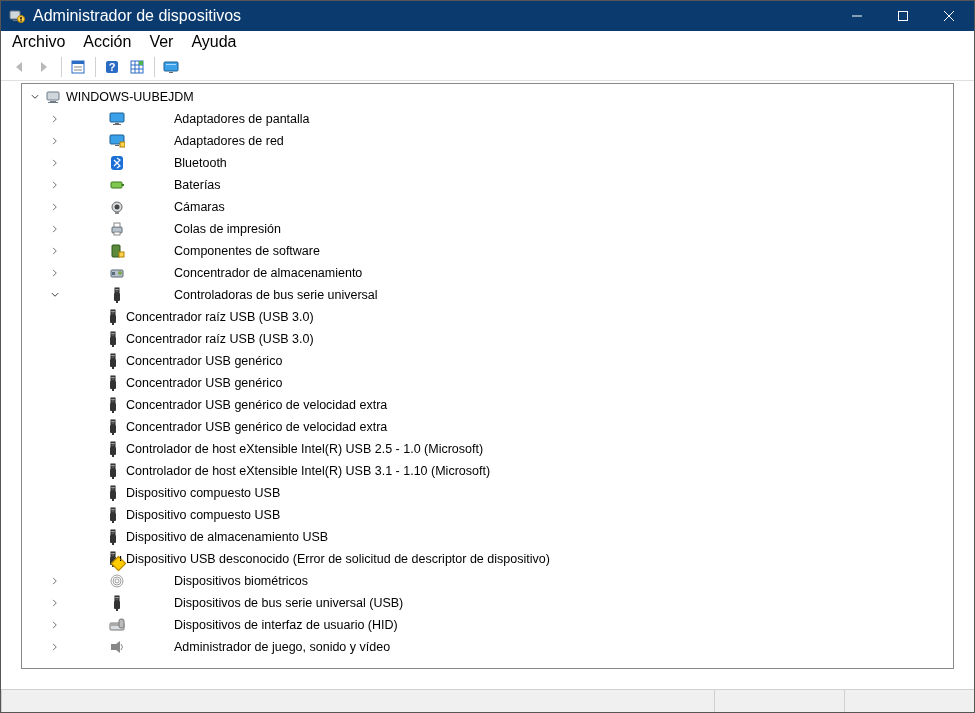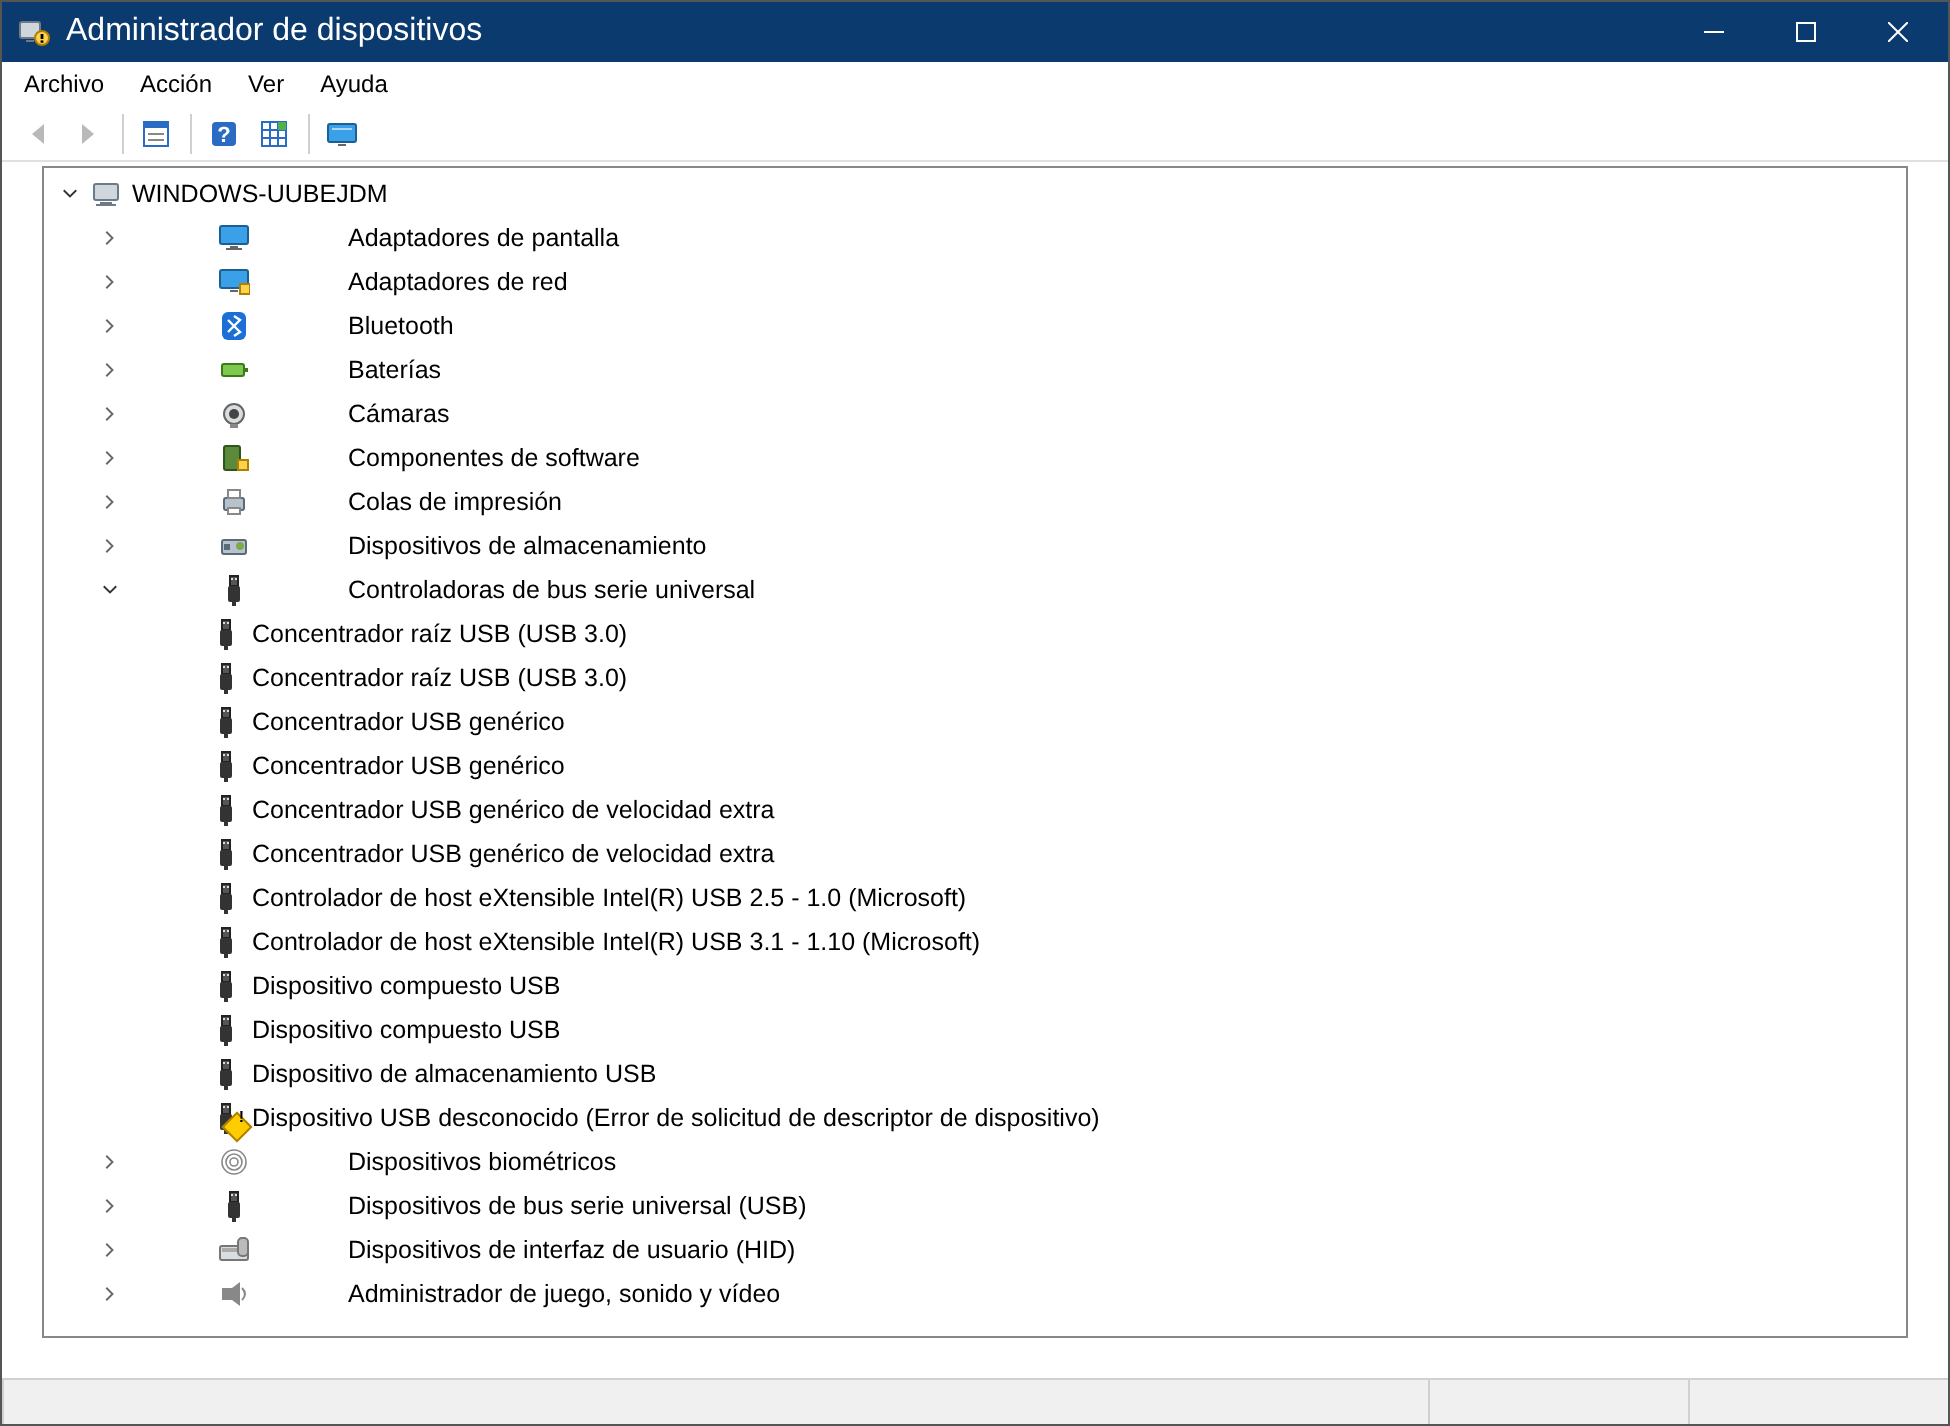--- a/index.html
+++ b/index.html
@@ -7,21 +7,21 @@
   
   
   .titlebar { background: #0a3a6e; color: #fff; height: 30px; display: flex; align-items: center; padding: 0 2px 0 8px; }
   .titlebar .app-icon { width: 16px; height: 16px; margin-right: 8px; display:flex; align-items:center; justify-content:center;}
   .titlebar .title { font-size: 16px; flex: 0 0 auto; }
   .titlebar .spacer { flex: 1; }
   .titlebar .win-btn { width: 46px; height: 30px; display: flex; align-items: center; justify-content: center; color: #fff; cursor: default; }
   .win-btn svg { width:10px; height:10px; }
   
   
-  .menubar { background: #fff; height: 22px; display: flex; align-items: center; padding: 0 2px; border-bottom: 0; font-size: 12px; }
+  .menubar { background: #fff; height: 22px; display: flex; align-items: center; padding: 0 2px; border-bottom: 0; font-size: 16px; }
   .menubar .menu-item { padding: 2px 9px; cursor: default; }
   
   
   .toolbar { background: #fff; height: 28px; display: flex; align-items: center; padding: 0 6px; border-bottom: 1px solid #e0e0e0; }
   .toolbar .tbtn { width: 24px; height: 24px; display: flex; align-items: center; justify-content: center; margin-right: 1px; }
   .toolbar .sep { width: 1px; height: 20px; background: #d0d0d0; margin: 0 4px; }
   .tbtn svg { width:16px; height:16px; }
   .tbtn.disabled { opacity: 0.45; }
   
   
@@ -320,50 +320,50 @@
         <span class="node-label">Cámaras</span>
       </div>
       <div class="node indent-1">
         <span class="expander">
           <svg width="10" height="10" viewBox="0 0 16 16">
             <use href="#i-chev-right"></use>
           </svg>
         </span>
         <span class="node-icon">
           <svg viewBox="0 0 16 16">
+            <use href="#i-printer"></use>
+          </svg>
+        </span>
+        <span class="node-label">Colas de impresión</span>
+      </div>
+      <div class="node indent-1">
+        <span class="expander">
+          <svg width="10" height="10" viewBox="0 0 16 16">
+            <use href="#i-chev-right"></use>
+          </svg>
+        </span>
+        <span class="node-icon">
+          <svg viewBox="0 0 16 16">
             <use href="#i-software"></use>
           </svg>
         </span>
         <span class="node-label">Componentes de software</span>
       </div>
       <div class="node indent-1">
         <span class="expander">
           <svg width="10" height="10" viewBox="0 0 16 16">
             <use href="#i-chev-right"></use>
           </svg>
         </span>
         <span class="node-icon">
           <svg viewBox="0 0 16 16">
-            <use href="#i-printer"></use>
-          </svg>
-        </span>
-        <span class="node-label">Colas de impresión</span>
-      </div>
-      <div class="node indent-1">
-        <span class="expander">
-          <svg width="10" height="10" viewBox="0 0 16 16">
-            <use href="#i-chev-right"></use>
-          </svg>
-        </span>
-        <span class="node-icon">
-          <svg viewBox="0 0 16 16">
             <use href="#i-storage"></use>
           </svg>
         </span>
-        <span class="node-label">Dispositivos de almacenamiento</span>
+        <span class="node-label">Concentrador de almacenamiento</span>
       </div>
       <div class="node indent-1">
         <span class="expander">
           <svg width="10" height="10" viewBox="0 0 16 16">
             <use href="#i-chev-down"></use>
           </svg>
         </span>
         <span class="node-icon">
           <svg viewBox="0 0 16 16">
             <use href="#i-usb"></use>

